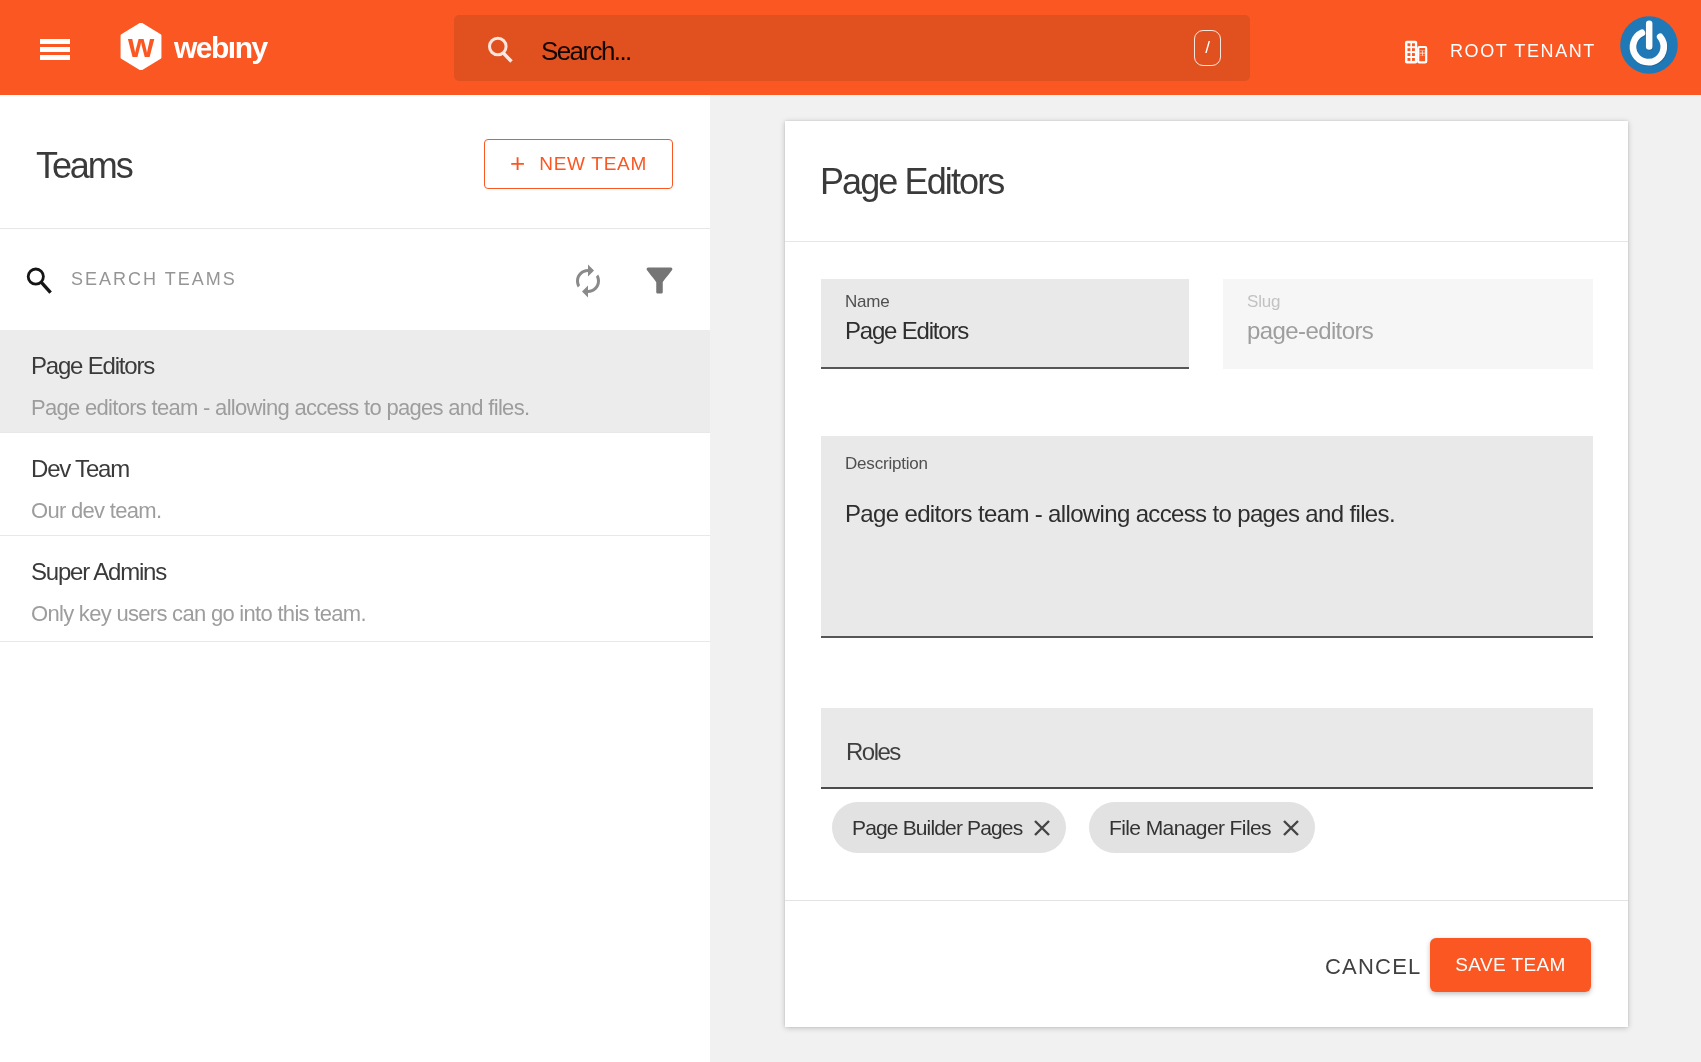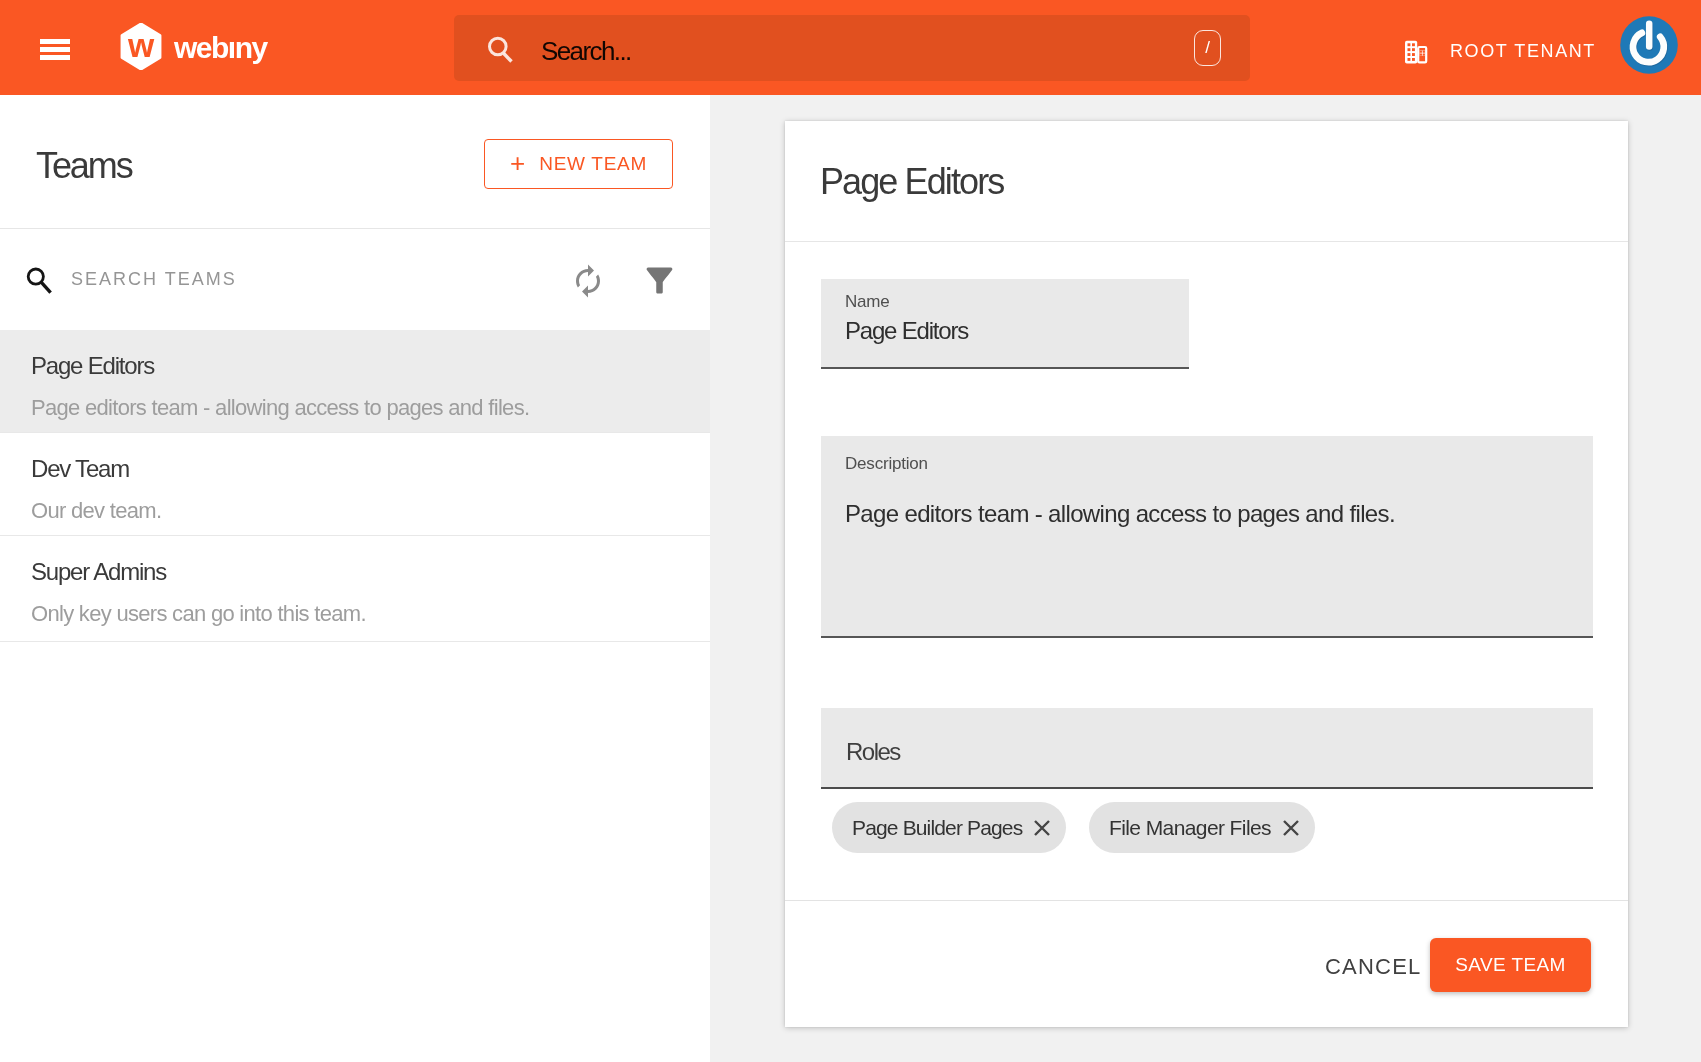--- a/index.html
+++ b/index.html
@@ -160,20 +160,24 @@
 <div class="right">
   <div class="card">
     <div class="chead">
         <h2>Page Editors</h2>
       </div>
     <div class="chline"></div>
     <div class="field f-name">
       <span class="flabel">Name</span>
       <span class="fvalue">Page Editors</span>
     </div>
+    <div class="field f-slug">
+      <span class="flabel">Slug</span>
+      <span class="fvalue">page-editors</span>
+    </div>
     <div class="field f-desc">
       <span class="flabel">Description</span>
       <span class="fvalue">Page editors team - allowing access to pages and files.</span>
     </div>
     <div class="field f-roles">
       <span class="rlabel">Roles</span>
     </div>
     <div class="chip chip1">Page Builder Pages
       <svg width="24" height="24" viewBox="0 0 24 24">
           <path d="M5 5 L19 19 M19 5 L5 19" stroke="#454545" stroke-width="2.4" fill="none"></path>

